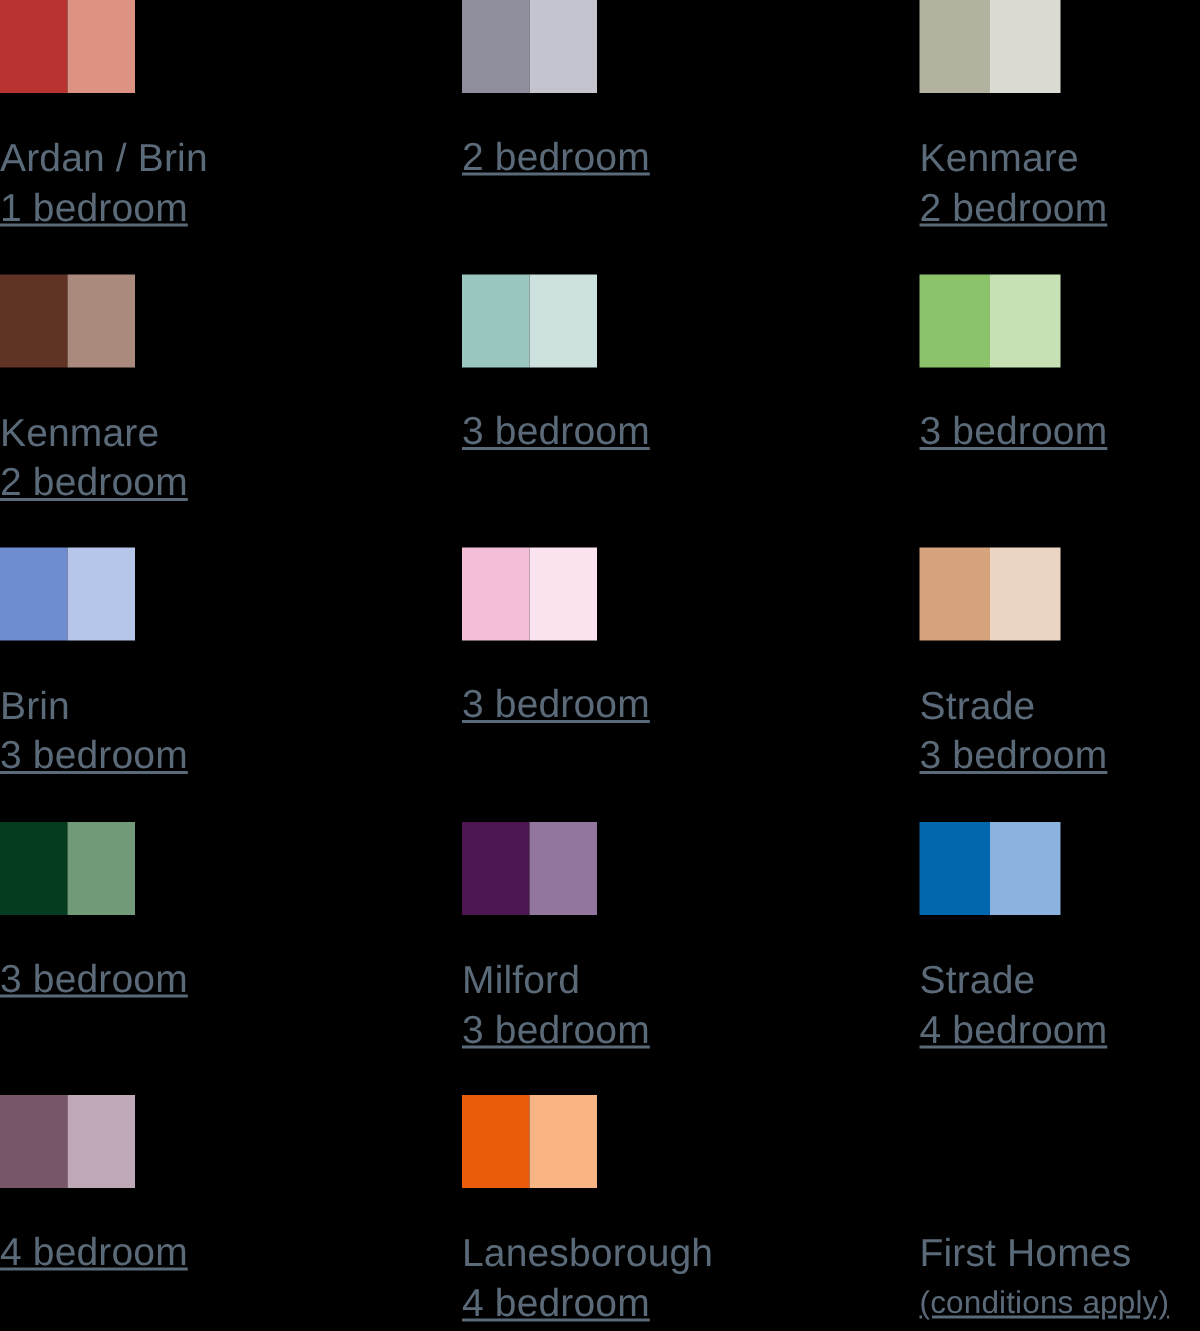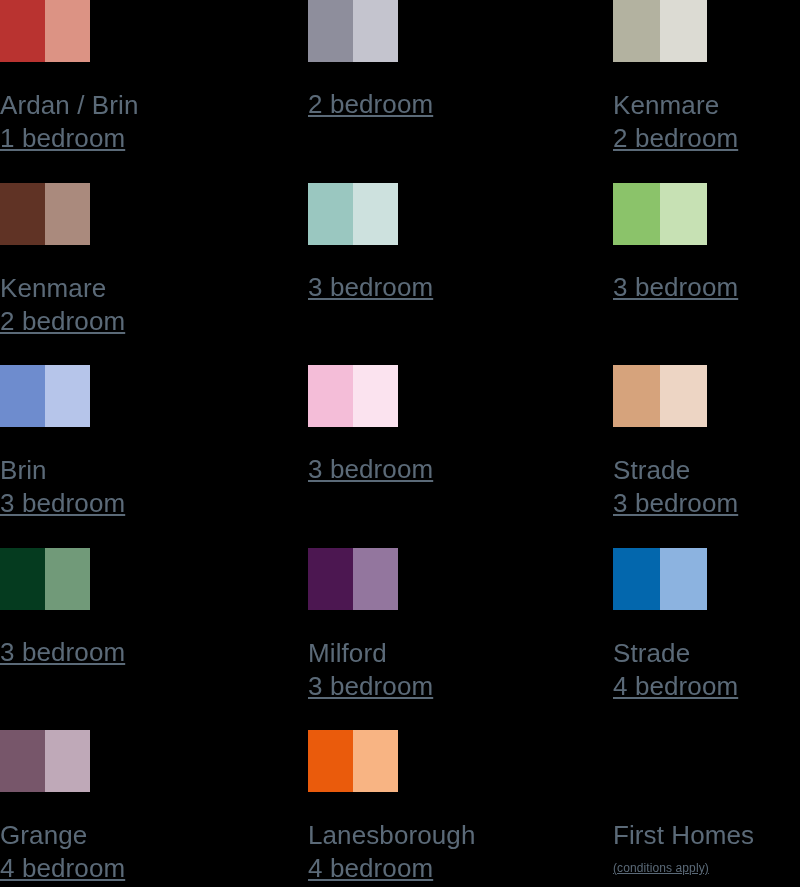--- a/index.html
+++ b/index.html
@@ -67,21 +67,21 @@
     font-size: 26px;
     line-height: 33px;
     font-weight: 400;
     color: #5b6a78;
     letter-spacing: 0.1px;
     white-space: nowrap;
     text-decoration: underline;
   }
 
   .legend-sub.small {
-    font-size: 12px;
+    font-size: 21px;
     line-height: 33px;
   }
 </style>
 </head>
 <body style="background-color: rgb(0, 0, 0);">
 
 <div id="legend-grid">
     <div class="legend-cell col1">
       <div class="swatch">
         <div class="swatch-half" style="background-color: rgb(185, 51, 48);"></div>
@@ -196,21 +196,20 @@
         <span class="legend-name">Strade</span>
         <span class="legend-sub">4 bedroom</span>
       </div>
     </div>
     <div class="legend-cell col1">
       <div class="swatch">
         <div class="swatch-half" style="background-color: rgb(119, 86, 106);"></div>
         <div class="swatch-half" style="background-color: rgb(191, 169, 184);"></div>
       </div>
       <div class="legend-labels">
-        <span class="legend-name">Grange</span>
         <span class="legend-sub">4 bedroom</span>
       </div>
     </div>
     <div class="legend-cell col2">
       <div class="swatch">
         <div class="swatch-half" style="background-color: rgb(234, 91, 12);"></div>
         <div class="swatch-half" style="background-color: rgb(248, 180, 131);"></div>
       </div>
       <div class="legend-labels">
         <span class="legend-name">Lanesborough</span>

